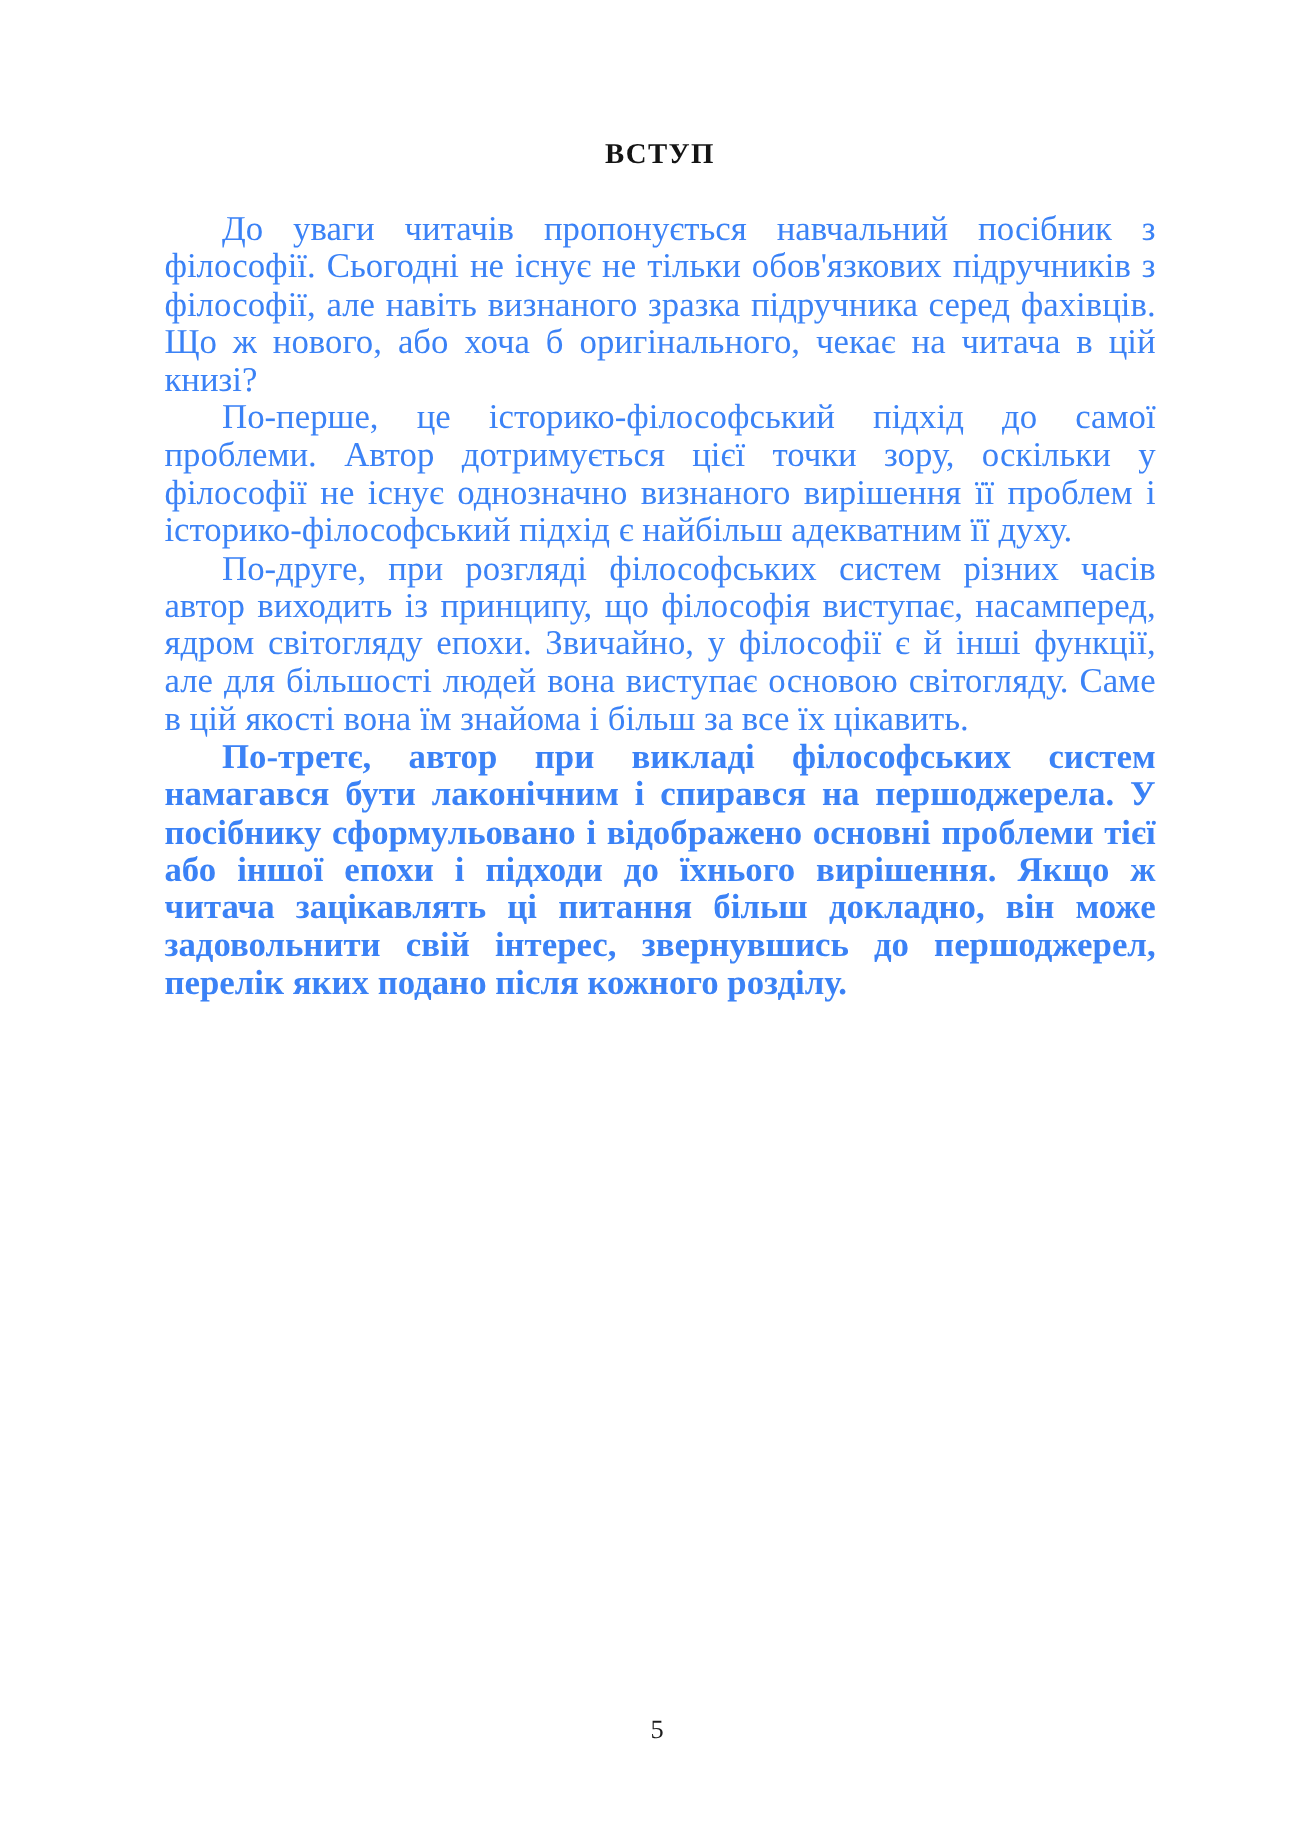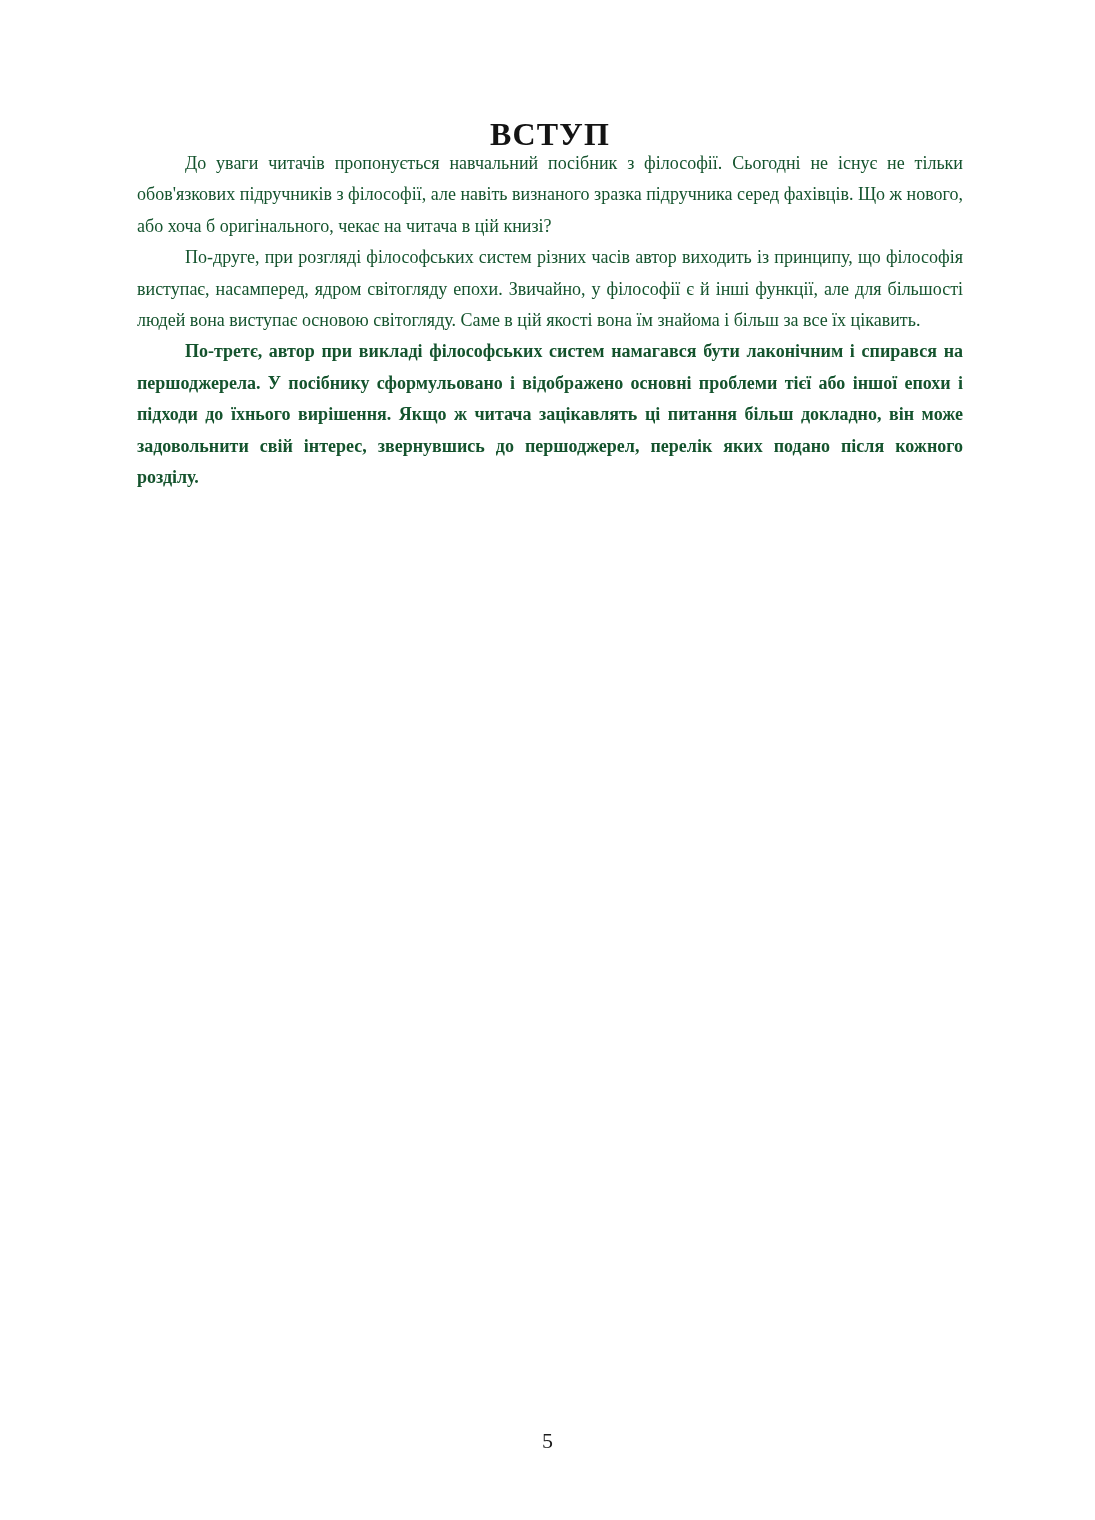--- a/index.html
+++ b/index.html
@@ -22,37 +22,37 @@
 
   
   .page-heading {
     position: absolute;
     left: 137px;
     top: 98px;
     width: 826px;
     text-align: center;
     font-family: "Liberation Serif", "DejaVu Serif", serif;
     font-weight: bold;
-    font-size: 32px;
+    font-size: 24px;
     letter-spacing: 1.2px;
     color: #141414;
     line-height: 30px;
   }
 
   
   .text-body {
     position: absolute;
     left: 137px;
-    top: 148px;
+    top: 176px;
     width: 826px;
-    font-size: 18px;
+    font-size: 29px;
     line-height: 31.4px;
     text-align: justify;
     text-justify: inter-word;
-    color: #14532d;
+    color: #3b82f6;
     -webkit-hyphens: none;
     hyphens: none;
   }
 
   .text-body p {
     margin: 0;
     text-indent: 48px;
     text-align: justify;
   }
 
@@ -76,19 +76,20 @@
 </style>
 </head>
 <body>
 
 <div class="page">
 
   <h1 class="page-heading">ВСТУП</h1>
 
   <div class="text-body">
     <p>До уваги читачів пропонується навчальний посібник з філософії. Сьогодні не існує не тільки обов'язкових підручників з філософії, але навіть визнаного зразка підручника серед фахівців. Що ж нового, або хоча б оригінального, чекає на читача в цій книзі?</p>
+    <p>По-перше, це історико-філософський підхід до самої проблеми. Автор дотримується цієї точки зору, оскільки у філософії не існує однозначно визнаного вирішення її проблем і історико-філософський підхід є найбільш адекватним її духу.</p>
     <p>По-друге, при розгляді філософських систем різних часів автор виходить із принципу, що філософія виступає, насамперед, ядром світогляду епохи. Звичайно, у філософії є й інші функції, але для більшості людей вона виступає основою світогляду. Саме в цій якості вона їм знайома і більш за все їх цікавить.</p>
     <p>По-третє, автор при викладі філософських систем намагався бути лаконічним і спирався на першоджерела. У посібнику сформульовано і відображено основні проблеми тієї або іншої епохи і підходи до їхнього вирішення. Якщо ж читача зацікавлять ці питання більш докладно, він може задовольнити свій інтерес, звернувшись до першоджерел, перелік яких подано після кожного розділу.</p>
   </div>
 
   <div class="page-folio">5</div>
 
 </div>
 
 </body></html>

